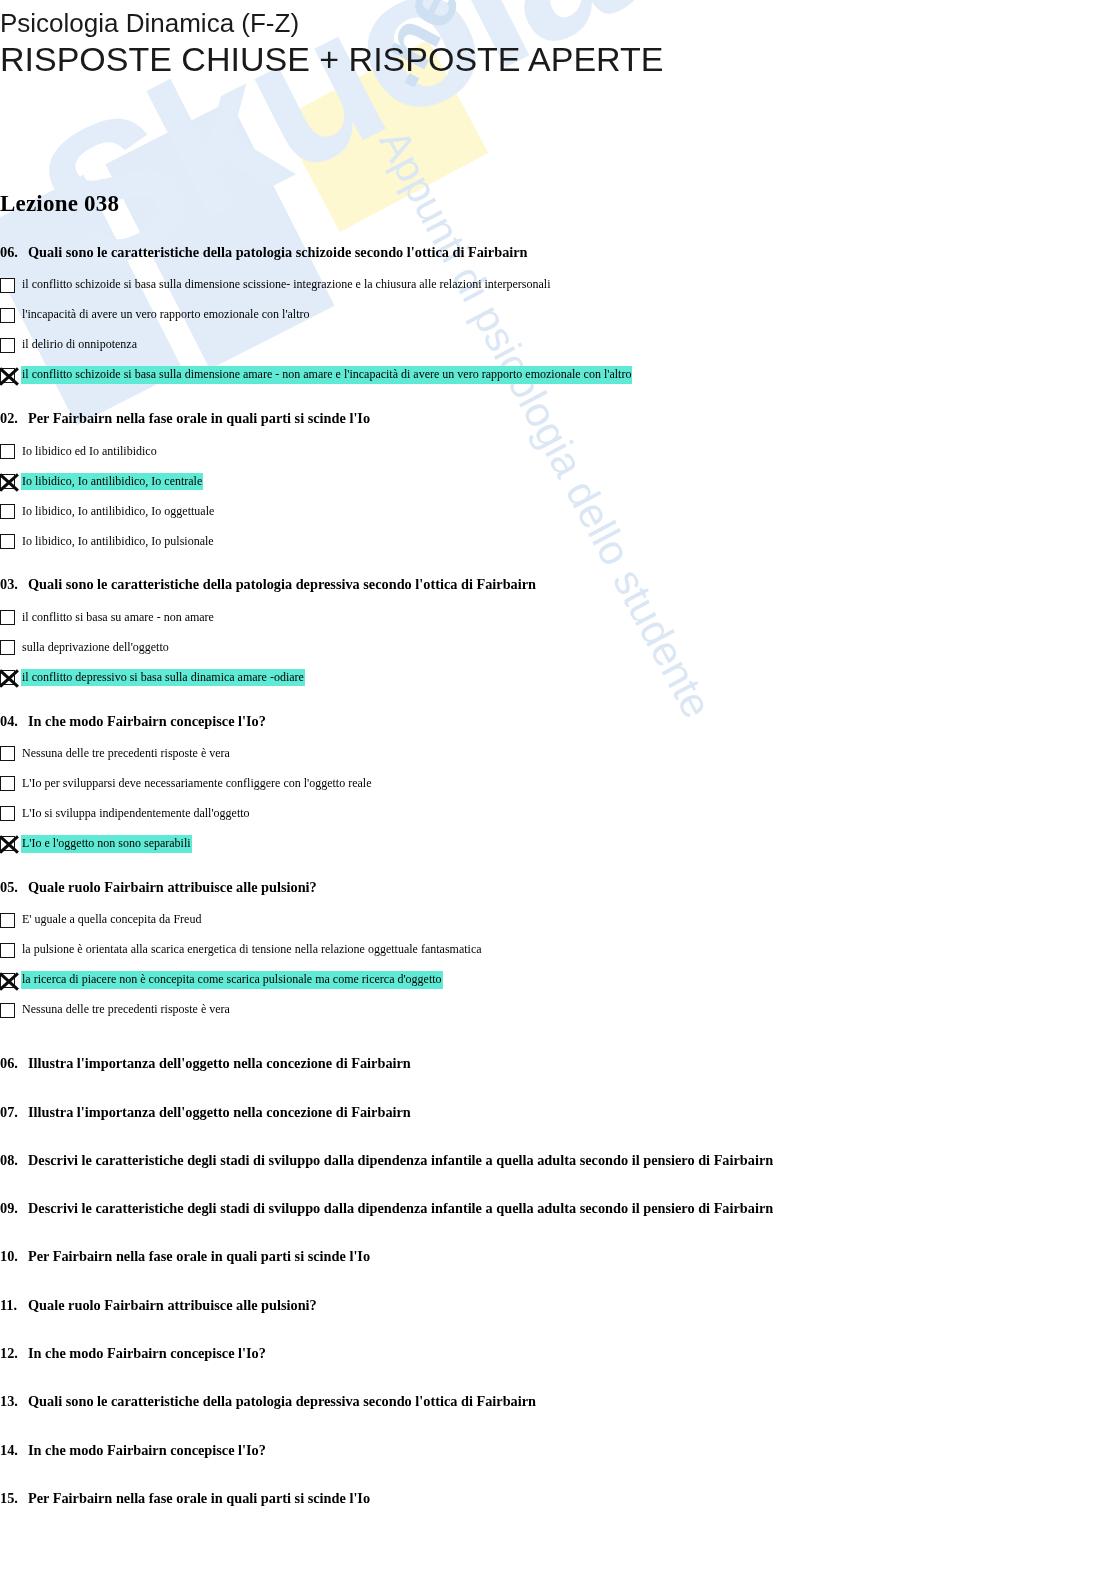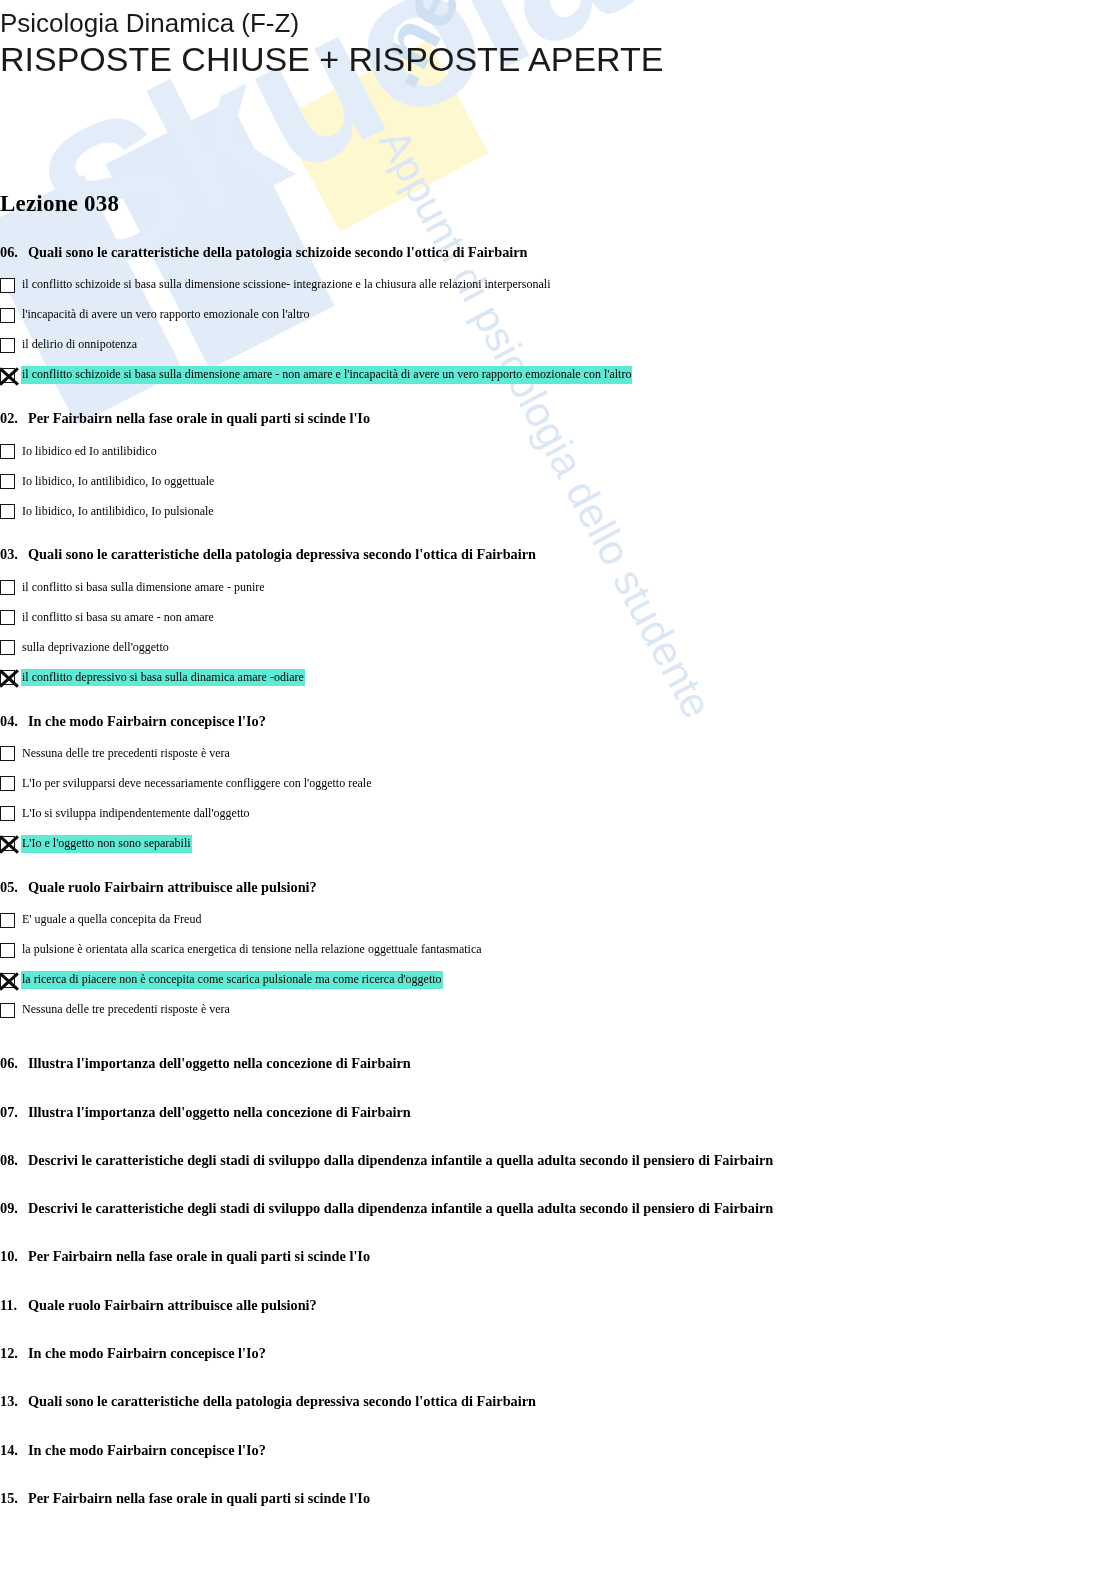--- a/index.html
+++ b/index.html
@@ -239,39 +239,39 @@
             <div class="q-head">
               <span class="q-num">02.</span>
               <span class="q-text">Per Fairbairn nella fase orale in quali parti si scinde l'Io</span>
             </div>
             <div class="answers">
               <div class="answer-row">
                 <span class="cbox"></span>
                 <span class="ans-text">Io libidico ed Io antilibidico</span>
               </div>
               <div class="answer-row">
+                <span class="cbox checked"></span>
+                <span class="ans-text hl">Io libidico, Io antilibidico, Io centrale</span>
+              </div>
+              <div class="answer-row">
                 <span class="cbox"></span>
                 <span class="ans-text">Io libidico, Io antilibidico, Io oggettuale</span>
               </div>
               <div class="answer-row">
                 <span class="cbox"></span>
                 <span class="ans-text">Io libidico, Io antilibidico, Io pulsionale</span>
               </div>
             </div>
           </div>
           <div class="question-block">
             <div class="q-head">
               <span class="q-num">03.</span>
               <span class="q-text">Quali sono le caratteristiche della patologia depressiva secondo l'ottica di Fairbairn</span>
             </div>
             <div class="answers">
-              <div class="answer-row">
-                <span class="cbox"></span>
-                <span class="ans-text">il conflitto si basa sulla dimensione amare - punire</span>
-              </div>
               <div class="answer-row">
                 <span class="cbox"></span>
                 <span class="ans-text">il conflitto si basa su amare - non amare</span>
               </div>
               <div class="answer-row">
                 <span class="cbox"></span>
                 <span class="ans-text">sulla deprivazione dell'oggetto</span>
               </div>
               <div class="answer-row">
                 <span class="cbox checked"></span>

